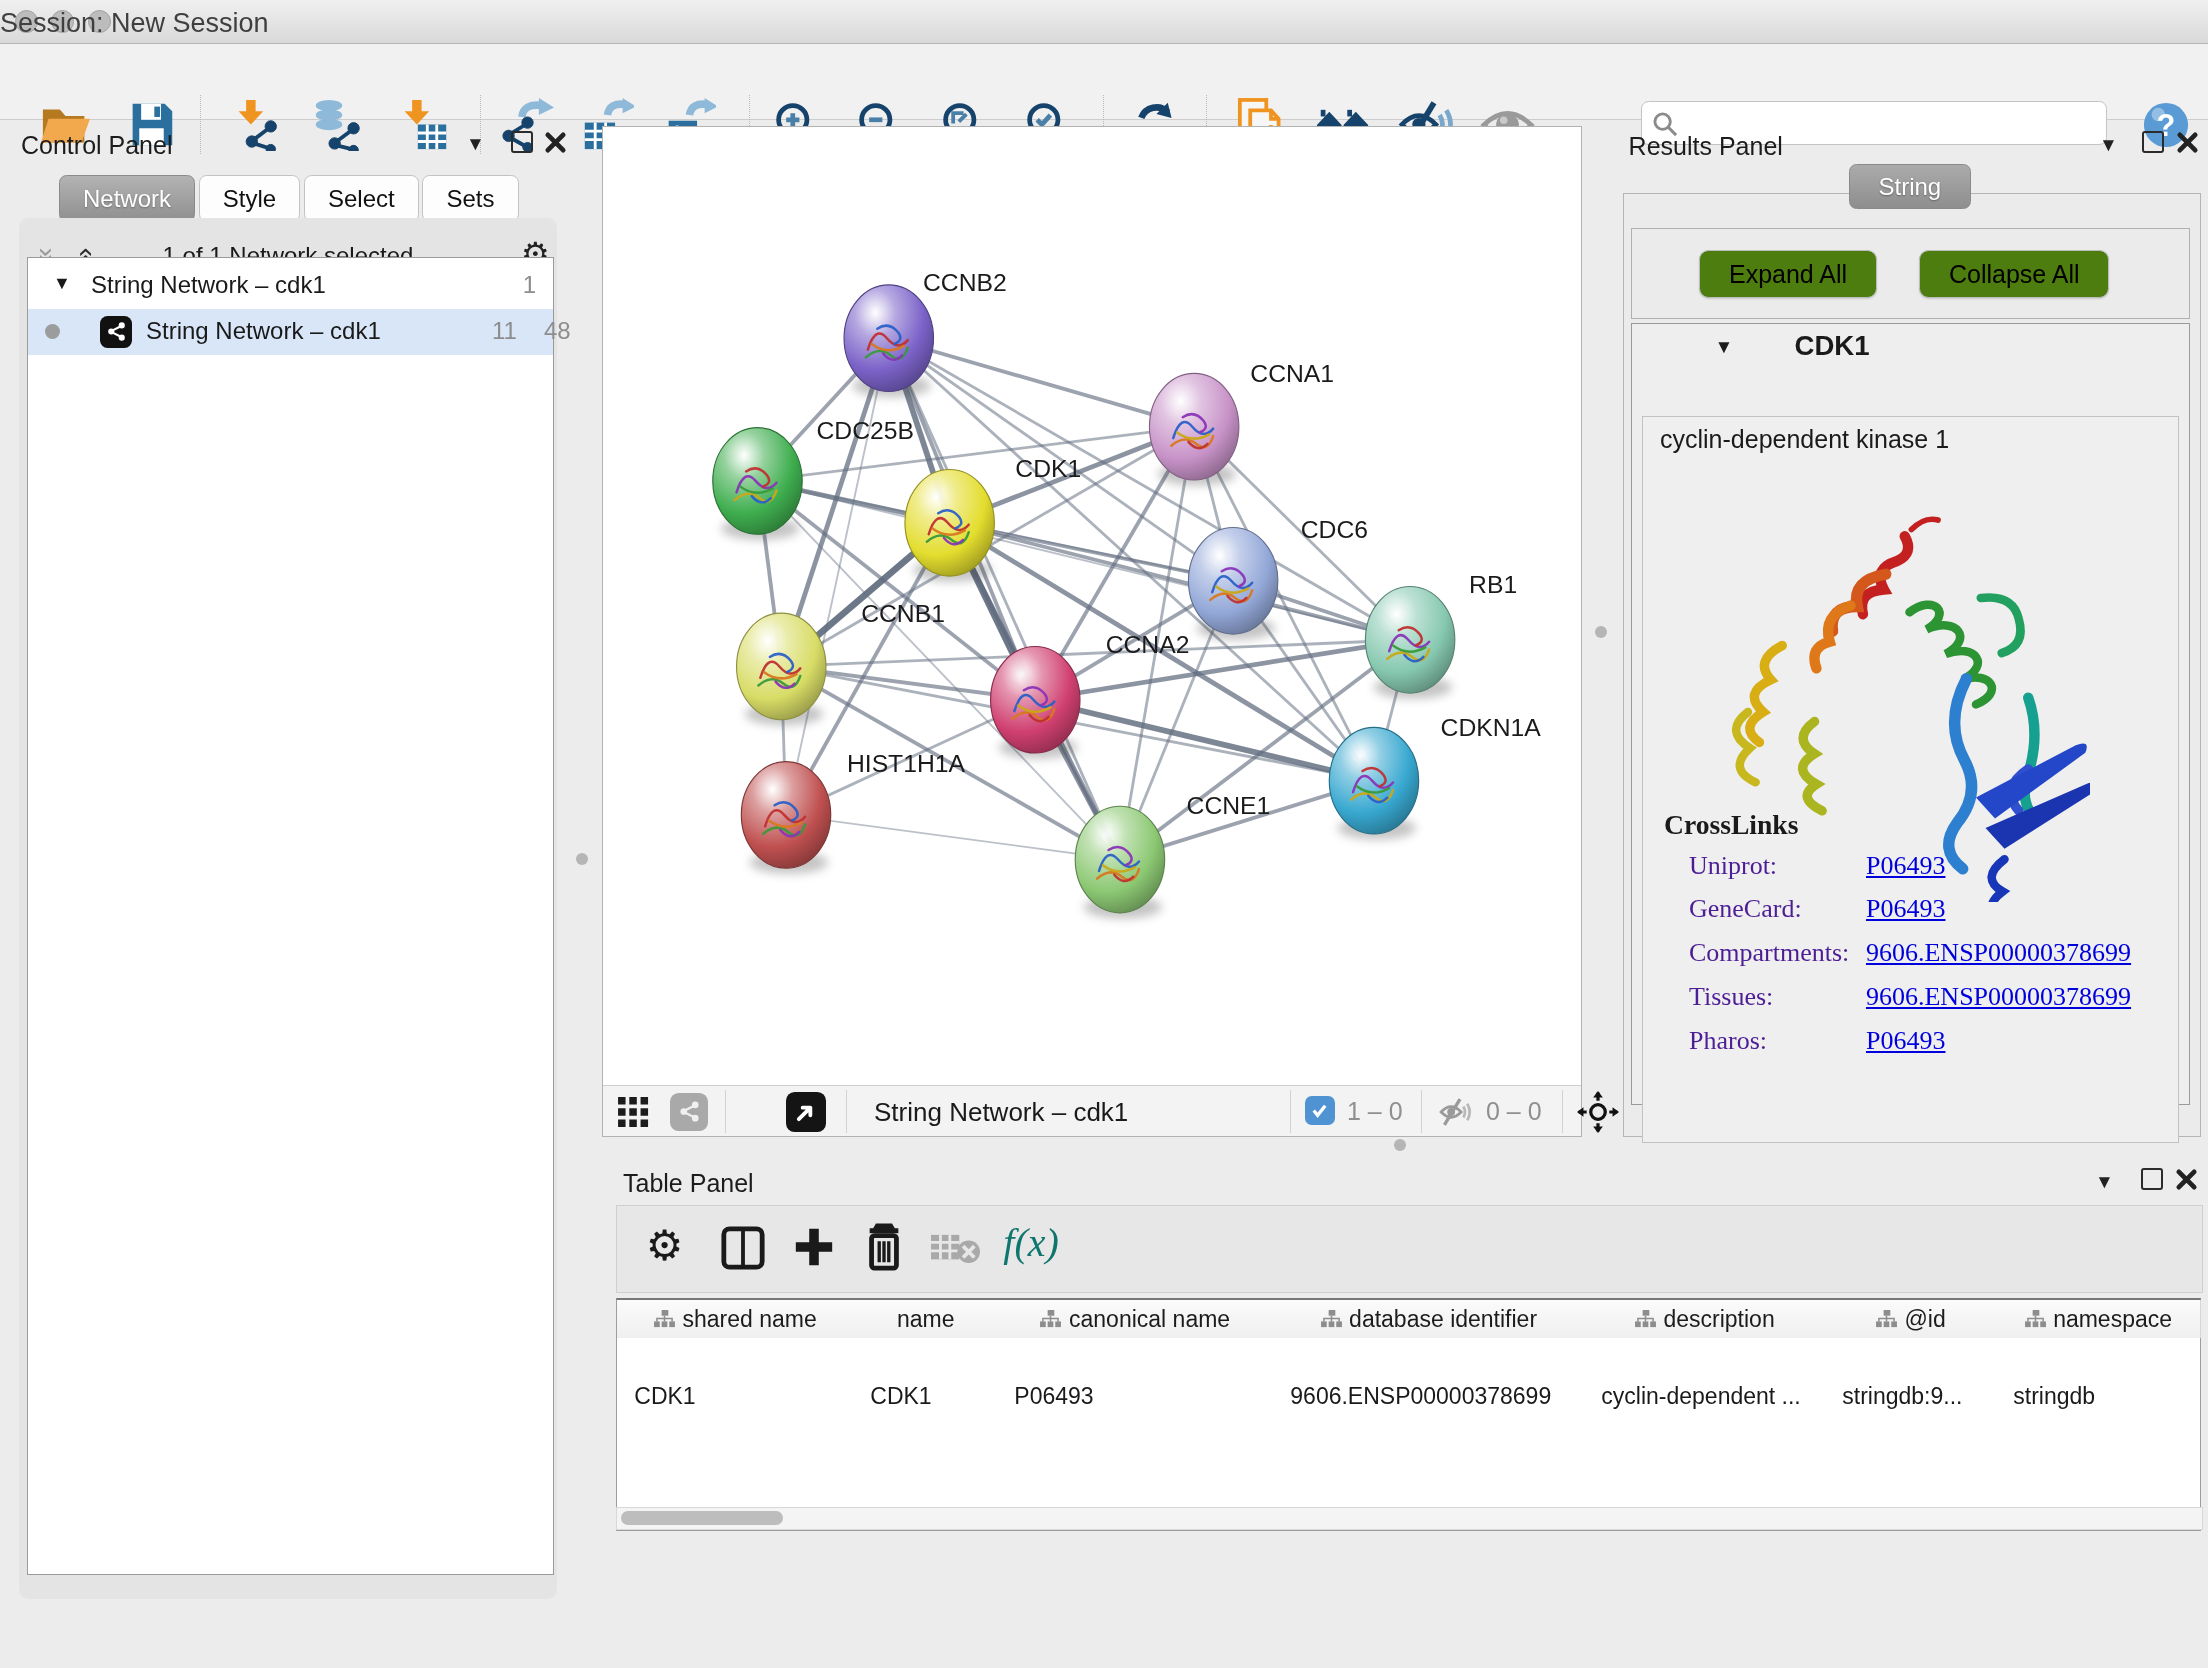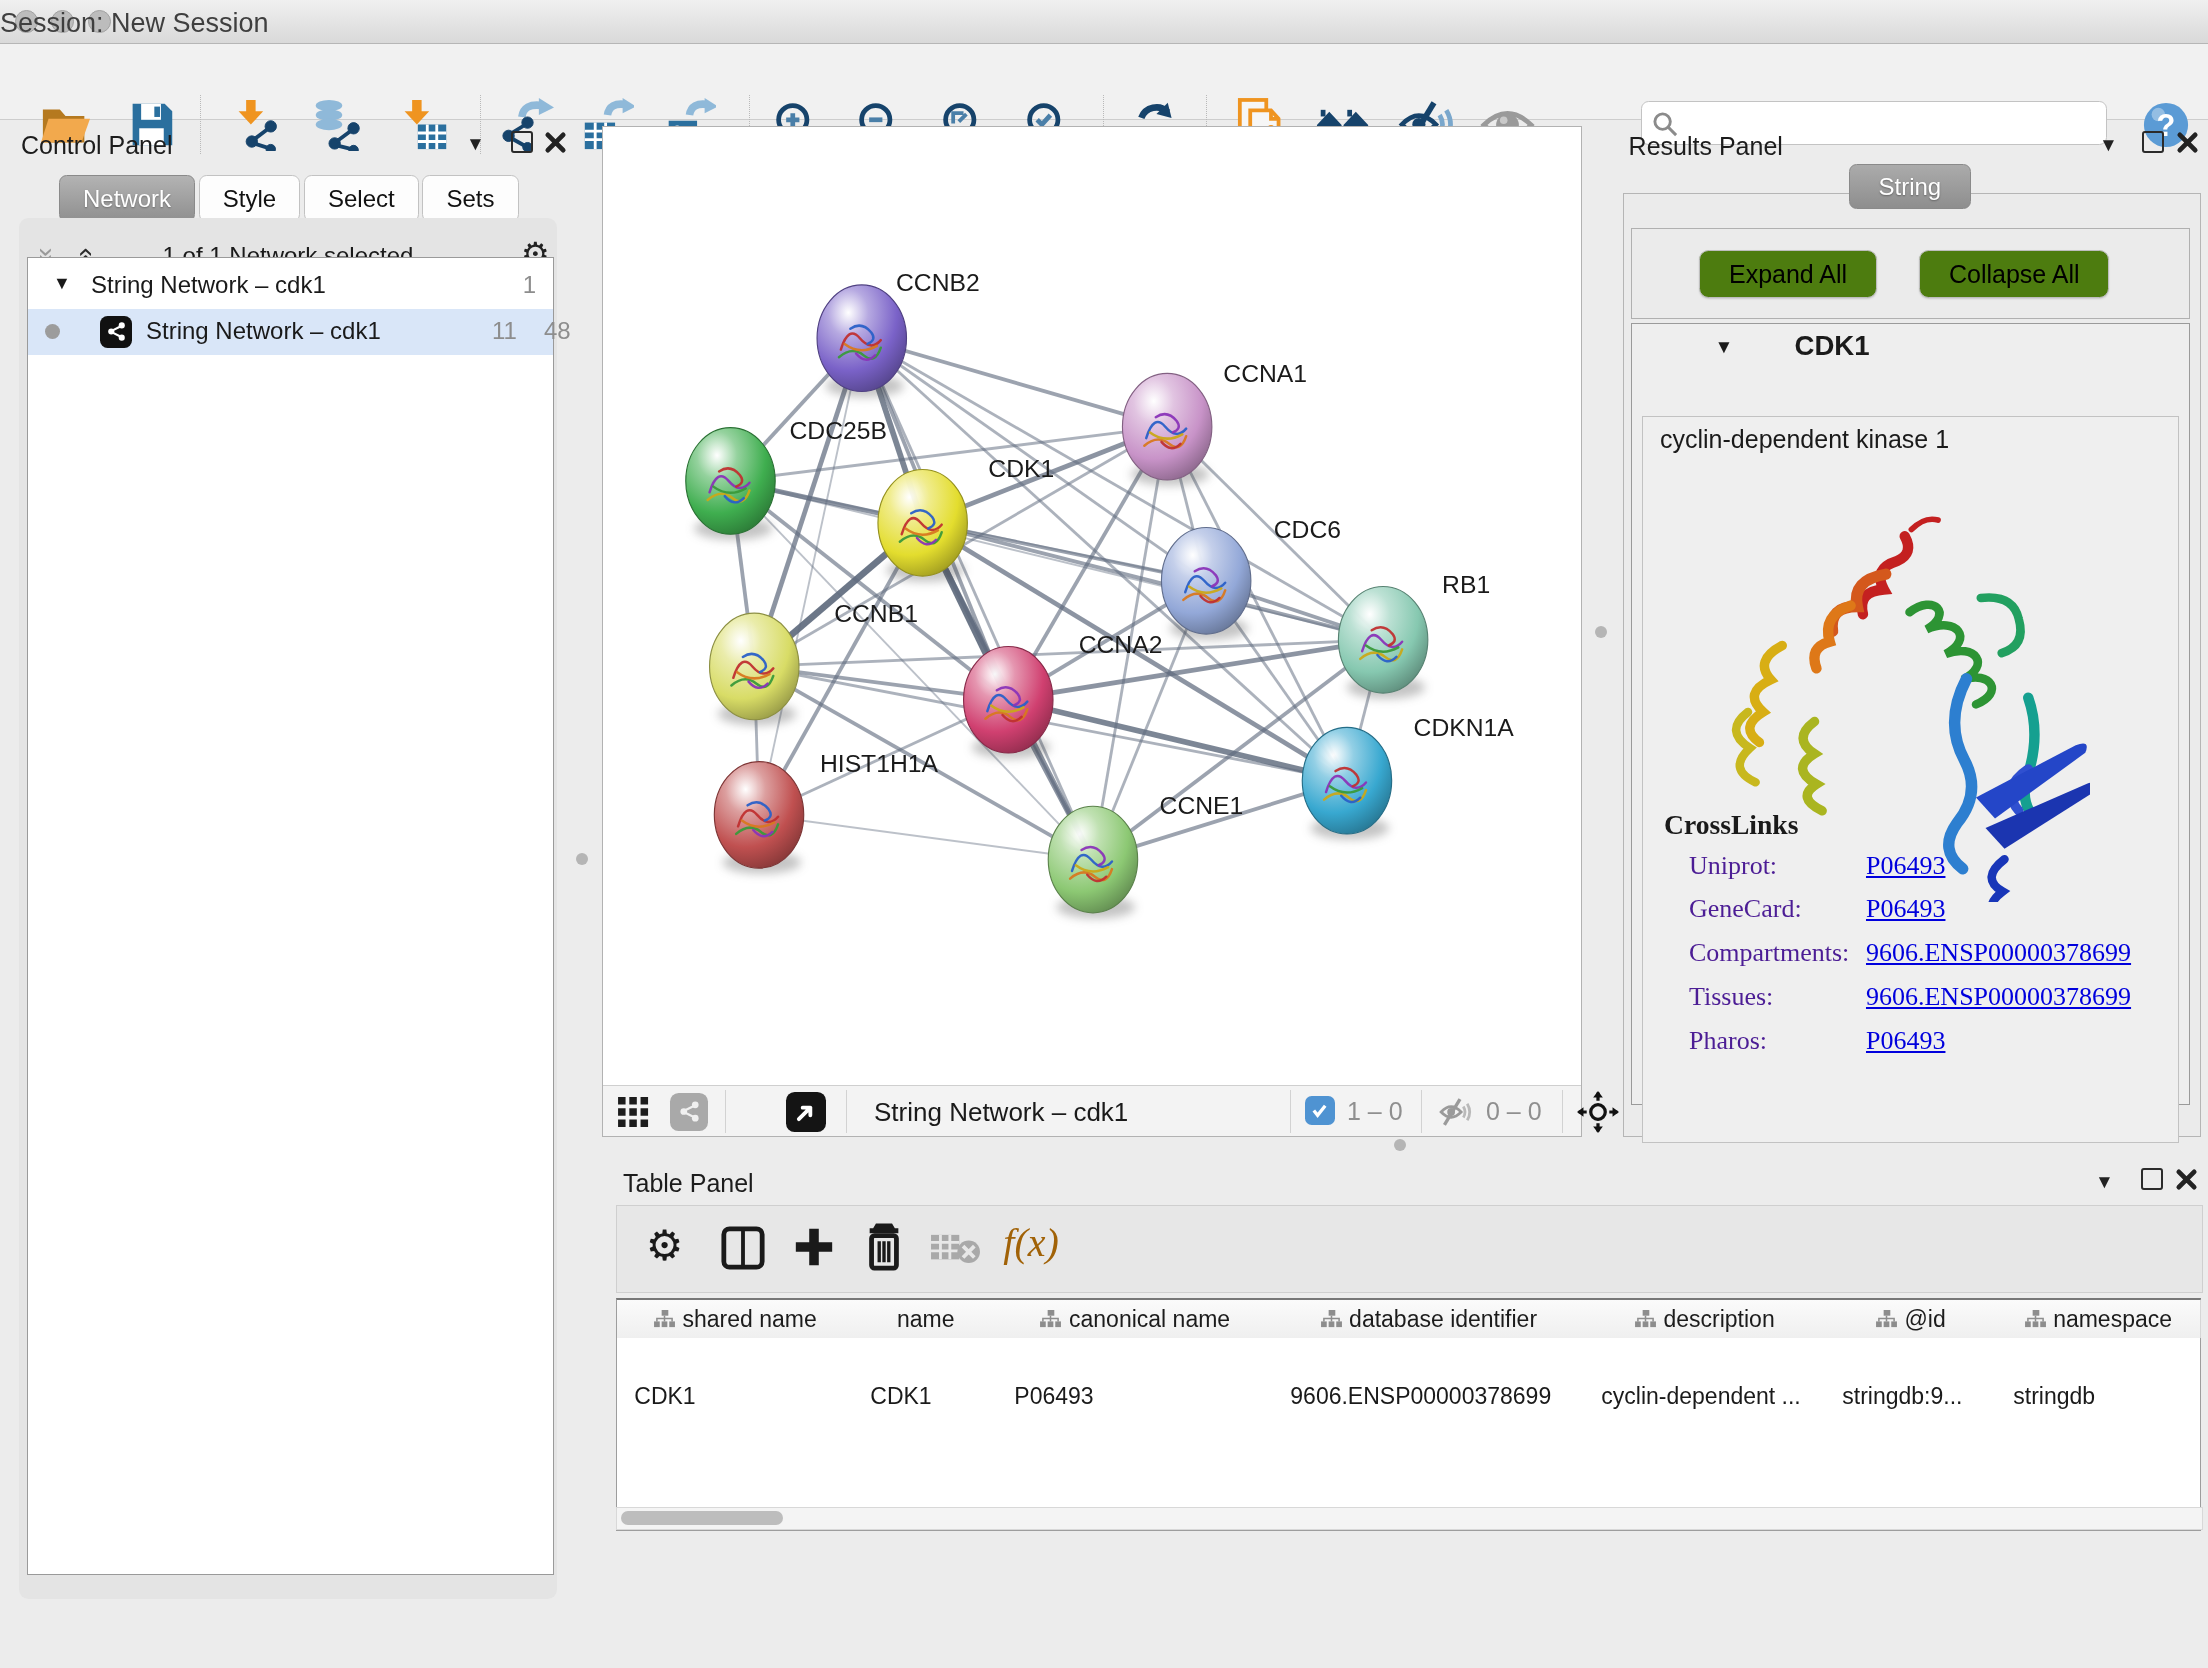--- a/index.html
+++ b/index.html
@@ -23,21 +23,21 @@
   
   .tab{display:inline-block;font-size:24px;padding:8.6px 23px;background:#fdfdfd;border:1px solid #c2c2c2;border-radius:7.6px;margin-right:3.8px;color:#111;}
   .tab.active{background:linear-gradient(#b3b3b3,#8f8f8f);color:#fff;border-color:#8a8a8a;text-shadow:0 1px 1.9px rgba(0,0,0,.3);}
   #cp-inner{left:19px;top:218px;width:538px;height:1378px;background:#e4e4e4;border-radius:9.5px;}
   #net-listbox{left:27px;top:257px;width:525px;height:1316px;background:#fff;border:1.9px solid #9a9a9a;}
   .treetxt{font-size:24px;}
   .graynum{color:#8d8d8d;font-size:24px;}
   #tree-row2{background:#d9e6f8;}
   .share-badge{width:32px;height:32px;background:#111;border-radius:7.6px;display:flex;align-items:center;justify-content:center;}
   
-  #network-view{left:602px;top:126px;width:980px;height:1011px;background:#fff;border:1px solid #b2b2b2;box-sizing:border-box;}
+  #network-view{left:602px;top:126px;width:980px;height:1011px;background:#fff;border:1px solid #b2b2b2;box-sizing:border-box;padding-left:27px;}
   #net-footer{left:0;bottom:0;width:100%;height:50px;background:#f3f3f3;border-top:1px solid #cfcfcf;}
   .nf-sep{top:3.8px;width:0;height:43px;border-left:1px solid #d2d2d2;}
   .nf-num{font-size:25px;color:#8f8f8f;}
   
   #results-panel{left:1621px;top:126px;width:588px;height:1011px;}
   #rp-box{left:1.9px;top:67px;width:576px;height:942px;background:#ebebeb;border:1.9px solid #b5b5b5;}
   .rp-tab{font-size:24px;color:#fff;background:linear-gradient(#ababab,#8e8e8e);border:1px solid #8a8a8a;border-radius:7.6px;padding:7.6px 28.5px;text-shadow:0 1px 1.9px rgba(0,0,0,.35);}
   .rp-btn{font-size:25px;background:#4d7c0f;border:1px solid #bdbdbd;border-radius:9.5px;padding:8.6px 28.5px;box-shadow:0 1px 1.9px rgba(0,0,0,.15);}
   #rp-toolbox{left:7.6px;top:34px;width:557px;height:89px;border:1.9px solid #b0b0b0;background:#ebebeb;}
   #gene-box{left:7.6px;top:129px;width:557px;height:780px;border:1.9px solid #9a9a9a;background:#eee;}
@@ -669,21 +669,21 @@
         <path d="M18 19 v22 M23 19 v22 M28 19 v22" stroke="#1a1a1a" stroke-width="3.5"></path>
       </svg>
       <svg class="abs" style="left:314px;top:27px" width="49" height="32" viewBox="0 0 52 34">
         <rect x="0" y="2" width="30" height="26" fill="#a9a9a9"></rect>
           <g stroke="#e7e7e7" stroke-width="3">
             <path d="M0 10 h30 M0 19 h30 M10 2 v26 M20 2 v26"></path>
           </g>
         <circle cx="40" cy="20" r="12" fill="#a9a9a9"></circle>
           <path d="M34 14 L46 26 M46 14 L34 26" stroke="#e7e7e7" stroke-width="4"></path>
       </svg>
-      <span class="abs" style="left:386px;top:13.3px;font-size:40px;color:#a16207;font-style:italic;font-family:'Liberation Serif',serif">f(x)</span>
+      <span class="abs" style="left:386px;top:13.3px;font-size:40px;color:#0f766e;font-style:italic;font-family:'Liberation Serif',serif">f(x)</span>
     </div>
 
     <div id="tp-table" class="abs">
       <div class="abs" style="left:0;top:0;width:100%;height:38px">
           <div class="th" style="left: 0px; width: 236px;">
             <svg width="21" height="19" viewBox="0 0 22 20">
               <g fill="#8d8d8d">
                 <rect x="8" y="0" width="7" height="6"></rect>
                 <rect x="0" y="12" width="6" height="6"></rect>
                 <rect x="8" y="12" width="6" height="6"></rect>

